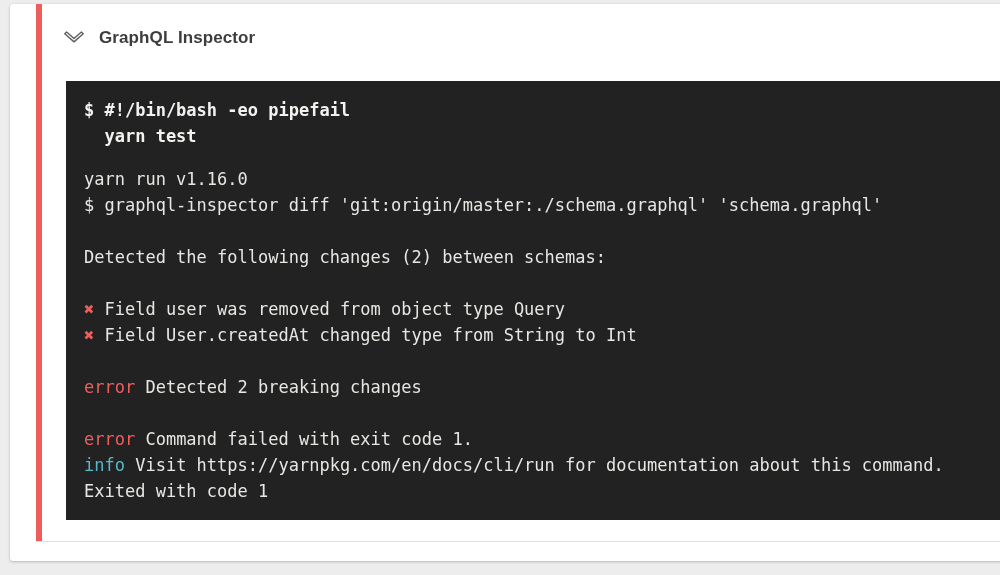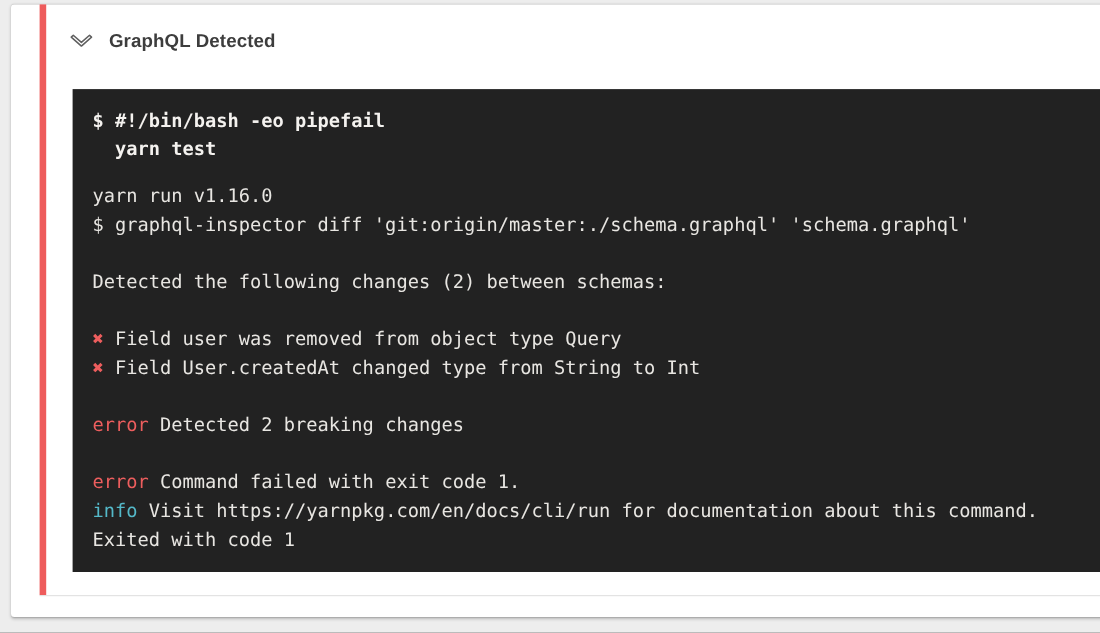--- a/index.html
+++ b/index.html
@@ -99,21 +99,21 @@
 <div class="card">
   <div class="step-row">
     <div class="fail-stripe" style="background: rgb(238, 92, 92);"></div>
 
     <div class="step-header">
       <span class="chevron">
         <svg width="26" height="24" viewBox="0 0 26 24" xmlns="http://www.w3.org/2000/svg">
           <path d="M3 7.4 L13 16.2 L23 7.4 L21 5.6 L13 12.6 L5 5.6 Z" fill="none" stroke="#5f5f5f" stroke-width="1.5" stroke-linejoin="round"></path>
         </svg>
       </span>
-      <span class="step-title" style="color: rgb(61, 61, 61);">GraphQL Detected</span>
+      <span class="step-title" style="color: rgb(61, 61, 61);">GraphQL Inspector</span>
     </div>
 
     <div class="terminal" style="background: rgb(34, 34, 34);">
       <pre class="cmd" id="cmd-block" style="color: rgb(244, 242, 239);"><div class="line">$ #!/bin/bash -eo pipefail</div><div class="line">  yarn test</div></pre>
       <pre class="out" id="out-block" style="color: rgb(232, 230, 226);"><div class="line"><span>yarn run v1.16.0</span></div><div class="line"><span>$ graphql-inspector diff 'git:origin/master:./schema.graphql' 'schema.graphql'</span></div><div class="line">&nbsp;</div><div class="line"><span>Detected the following changes (2) between schemas:</span></div><div class="line">&nbsp;</div><div class="line"><span style="color: rgb(237, 94, 94);">✖</span><span> Field user was removed from object type Query</span></div><div class="line"><span style="color: rgb(237, 94, 94);">✖</span><span> Field User.createdAt changed type from String to Int</span></div><div class="line">&nbsp;</div><div class="line"><span style="color: rgb(237, 94, 94);">error</span><span> Detected 2 breaking changes</span></div><div class="line">&nbsp;</div><div class="line"><span style="color: rgb(237, 94, 94);">error</span><span> Command failed with exit code 1.</span></div><div class="line"><span style="color: rgb(84, 185, 201);">info</span><span> Visit https://yarnpkg.com/en/docs/cli/run for documentation about this command.</span></div><div class="line"><span>Exited with code 1</span></div></pre>
     </div>
 
     <div class="row-divider"></div>
   </div>
   <div class="card-footer"></div>

